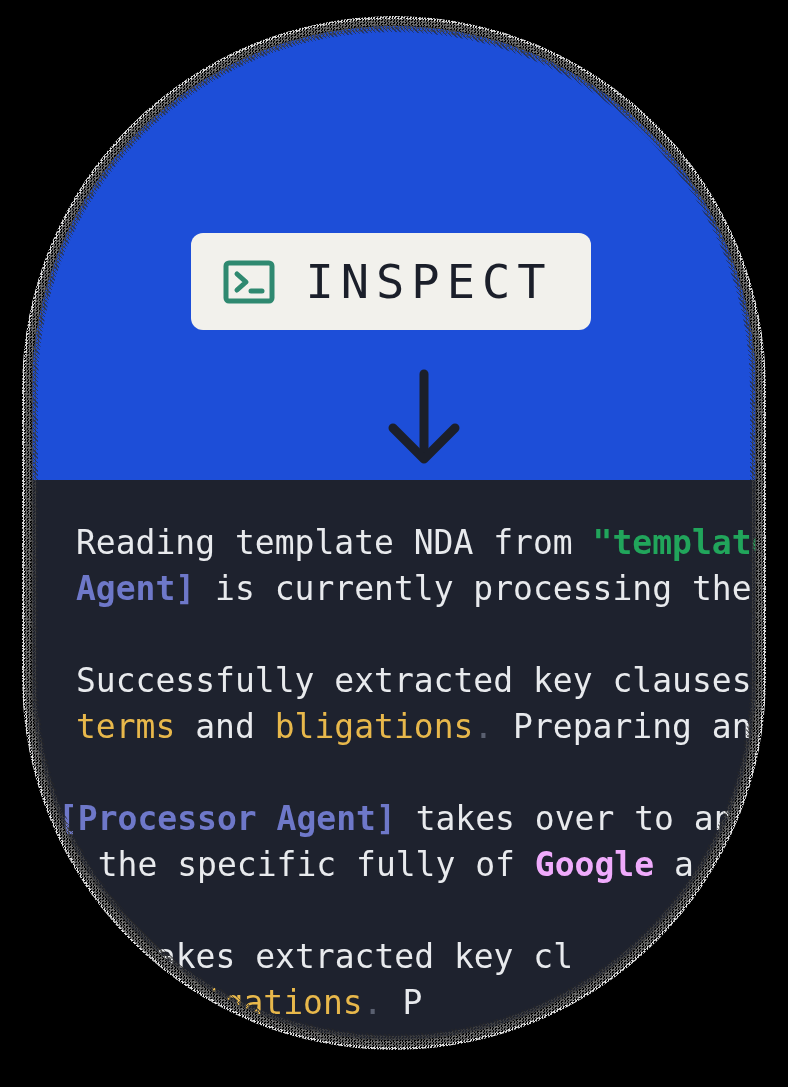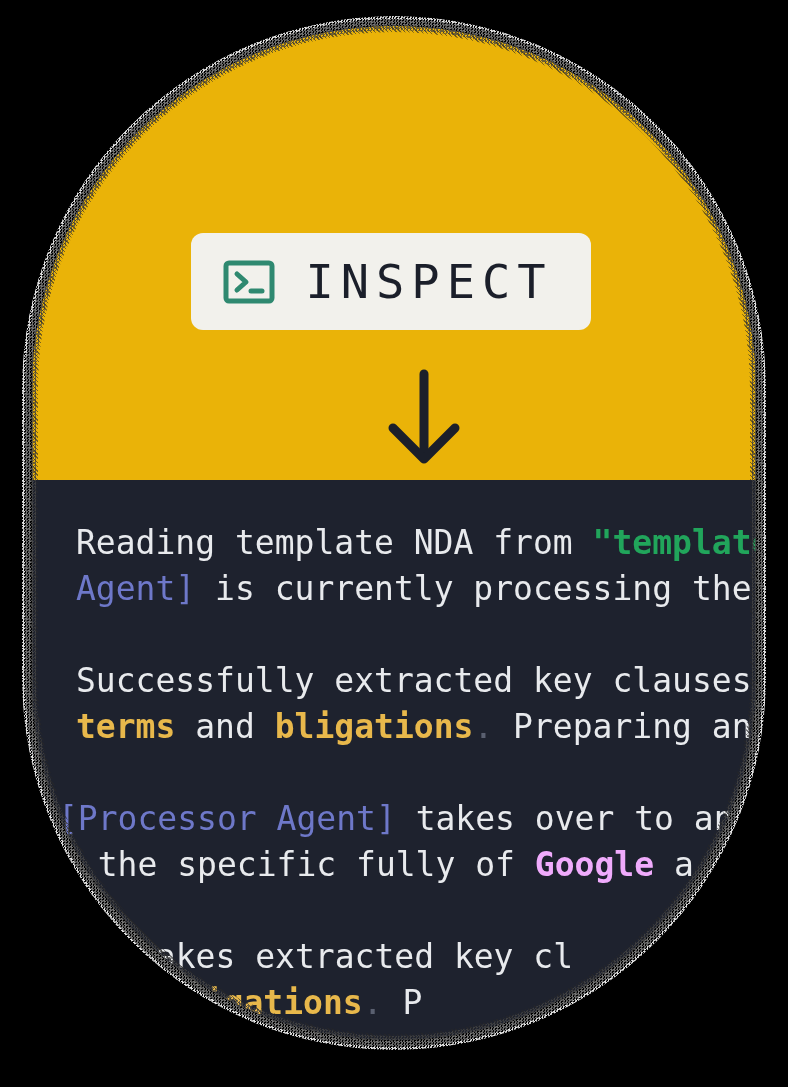--- a/index.html
+++ b/index.html
@@ -37,21 +37,21 @@
       inset 0 0 0 2px rgba(255,255,255,0.55),
       inset 0 0 0 11px rgba(110,110,110,0.45),
       inset 0 0 0 16px rgba(40,40,40,0.6);
     -webkit-mask-image:repeating-linear-gradient(45deg,#000 0 1px,transparent 1px 3px);
     mask-image:repeating-linear-gradient(45deg,#000 0 1px,transparent 1px 3px);
   }
 
   
   #hero{
     position:absolute;left:0;top:0;width:100%;height:454px;
-    background:#eab308;
+    background:#1d4ed8;
   }
 
   
   #badge{
     position:absolute;left:159px;top:207px;width:400px;height:97px;
     background:#F2F1EC;border-radius:12px;
     display:flex;align-items:center;justify-content:center;gap:30px;
   }
   #badge .term-ico{width:52px;height:44px;flex:0 0 auto;}
   #badge .label{
@@ -72,22 +72,22 @@
     box-sizing:border-box;
     overflow:hidden;
   }
   .tline{
     font-family:"DejaVu Sans Mono",monospace;
     font-size:33px;line-height:46px;color:#E8EAED;
     white-space:pre;letter-spacing:0px;
   }
   .tgap{height:46px;}
   .s-str{color:#21A55B;font-weight:700;}
-  .s-agent{color:#6E78C9;font-weight:400;}
-  .s-key{color:#E8B84B;font-weight:700;}
+  .s-agent{color:#6E78C9;font-weight:700;}
+  .s-key{color:#E8B84B;font-weight:400;}
   .s-org{color:#f0abfc;font-weight:700;}
   .s-dim{color:#5A6070;}
 </style>
 </head>
 <body>
 
 <div id="stage">
 
   <div id="capsule">
 

